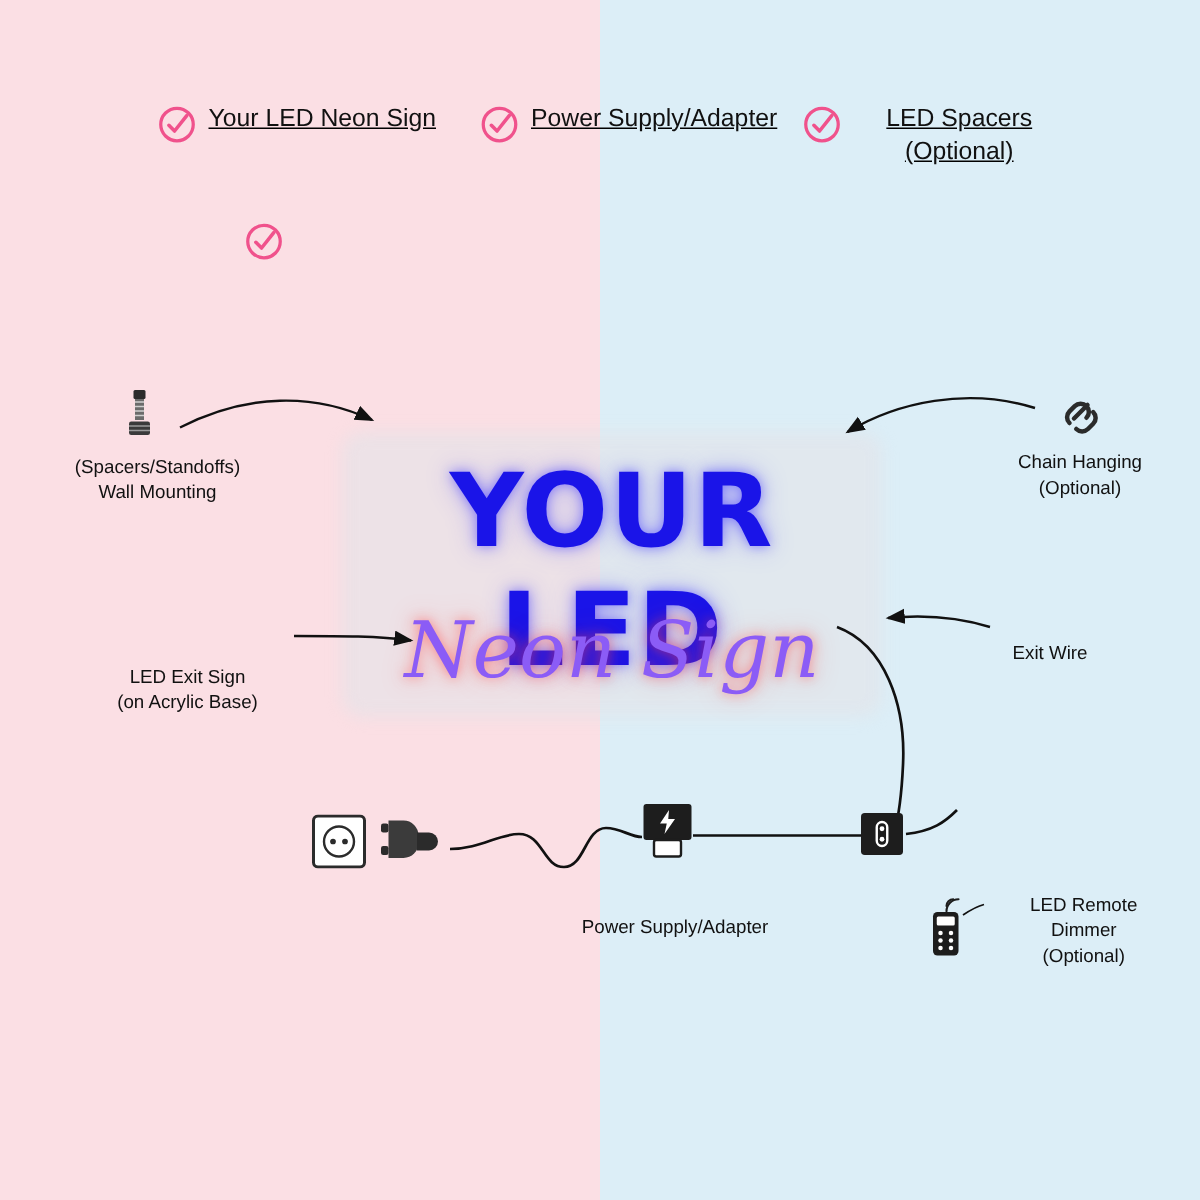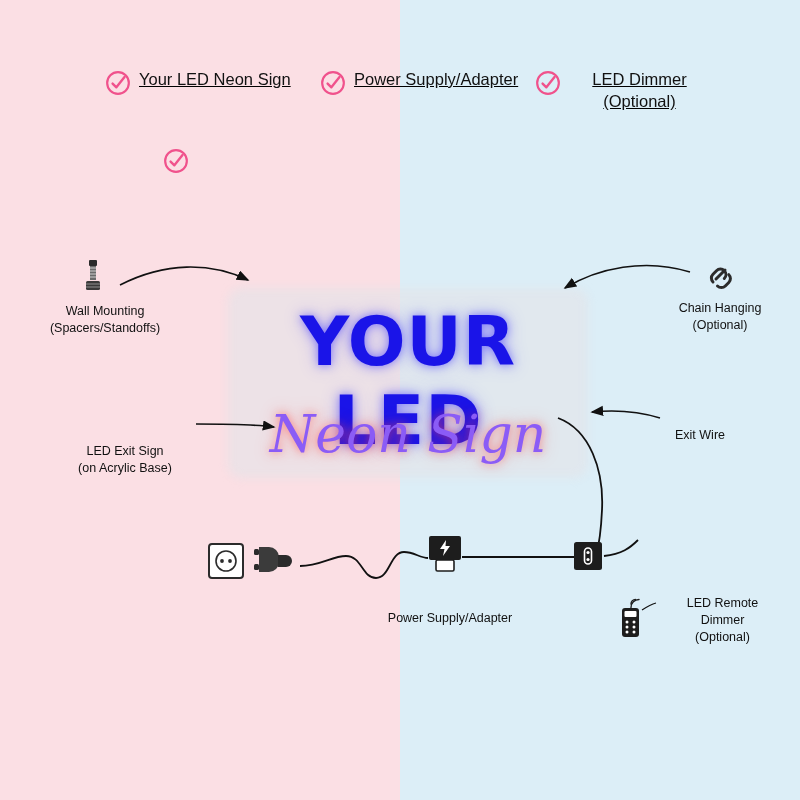--- a/index.html
+++ b/index.html
@@ -141,21 +141,21 @@
     <span class="check-label">Power Supply/Adapter</span>
   </div>
 
   <div class="check-row" style="left:535px; top:68px; width:175px;">
     <span class="check-icon">
       <svg viewBox="0 0 24 24" width="26" height="26">
         <circle cx="12" cy="12" r="10" fill="none" stroke="#f0528c" stroke-width="2"></circle>
         <path d="M7 12.5 L10.5 16 L18 6.5" fill="none" stroke="#f0528c" stroke-width="2.2" stroke-linecap="round" stroke-linejoin="round"></path>
       </svg>
     </span>
-    <span class="check-label">LED Dimmer (Optional)</span>
+    <span class="check-label">LED Spacers (Optional)</span>
   </div>
 
   <div class="check-row" style="left:163px; top:146px; width:490px;">
     <span class="check-icon">
       <svg viewBox="0 0 24 24" width="26" height="26">
         <circle cx="12" cy="12" r="10" fill="none" stroke="#f0528c" stroke-width="2"></circle>
         <path d="M7 12.5 L10.5 16 L18 6.5" fill="none" stroke="#f0528c" stroke-width="2.2" stroke-linecap="round" stroke-linejoin="round"></path>
       </svg>
     </span>
   </div>
@@ -195,22 +195,22 @@
   <div class="icon-box" style="left:80px; top:258px;">
     <svg width="26" height="40" viewBox="0 0 26 40">
       <rect x="9" y="2" width="8" height="6" rx="1" fill="#2b2b2b"></rect>
       <rect x="10" y="8" width="6" height="14" fill="#6b6b6b"></rect>
       <path d="M10 10 h6 M10 13 h6 M10 16 h6 M10 19 h6" stroke="#cfcfcf" stroke-width="1"></path>
       <rect x="6" y="23" width="14" height="9" rx="1.5" fill="#3a3a3a"></rect>
       <path d="M6 26 h14 M6 29 h14" stroke="#9a9a9a" stroke-width="0.9"></path>
     </svg>
   </div>
   <div class="callout" style="left:20px; top:303px; width:170px;">
+    <div>(Spacers/Standoffs)</div>
     <div>Wall Mounting</div>
-    <div>(Spacers/Standoffs)</div>
   </div>
 
   <div class="icon-box" style="left:704px; top:258px;">
     <svg width="34" height="34" viewBox="0 0 34 34">
       <g stroke="#2b2b2b" stroke-width="3" fill="none" stroke-linecap="round">
         <path d="M12 21 L21 12"></path>
         <path d="M9 24 a5.5 5.5 0 0 1 0 -7.8 l3.5 -3.5 a5.5 5.5 0 0 1 7.8 7.8"></path>
         <path d="M24 9 a5.5 5.5 0 0 1 0 7.8 l-3.5 3.5 a5.5 5.5 0 0 1 -7.8 -7.8" opacity="0"></path>
         <path d="M13.5 28 a5.5 5.5 0 0 0 7.8 0 l3.5 -3.5 a5.5 5.5 0 0 0 0 -7.8"></path>
       </g>

